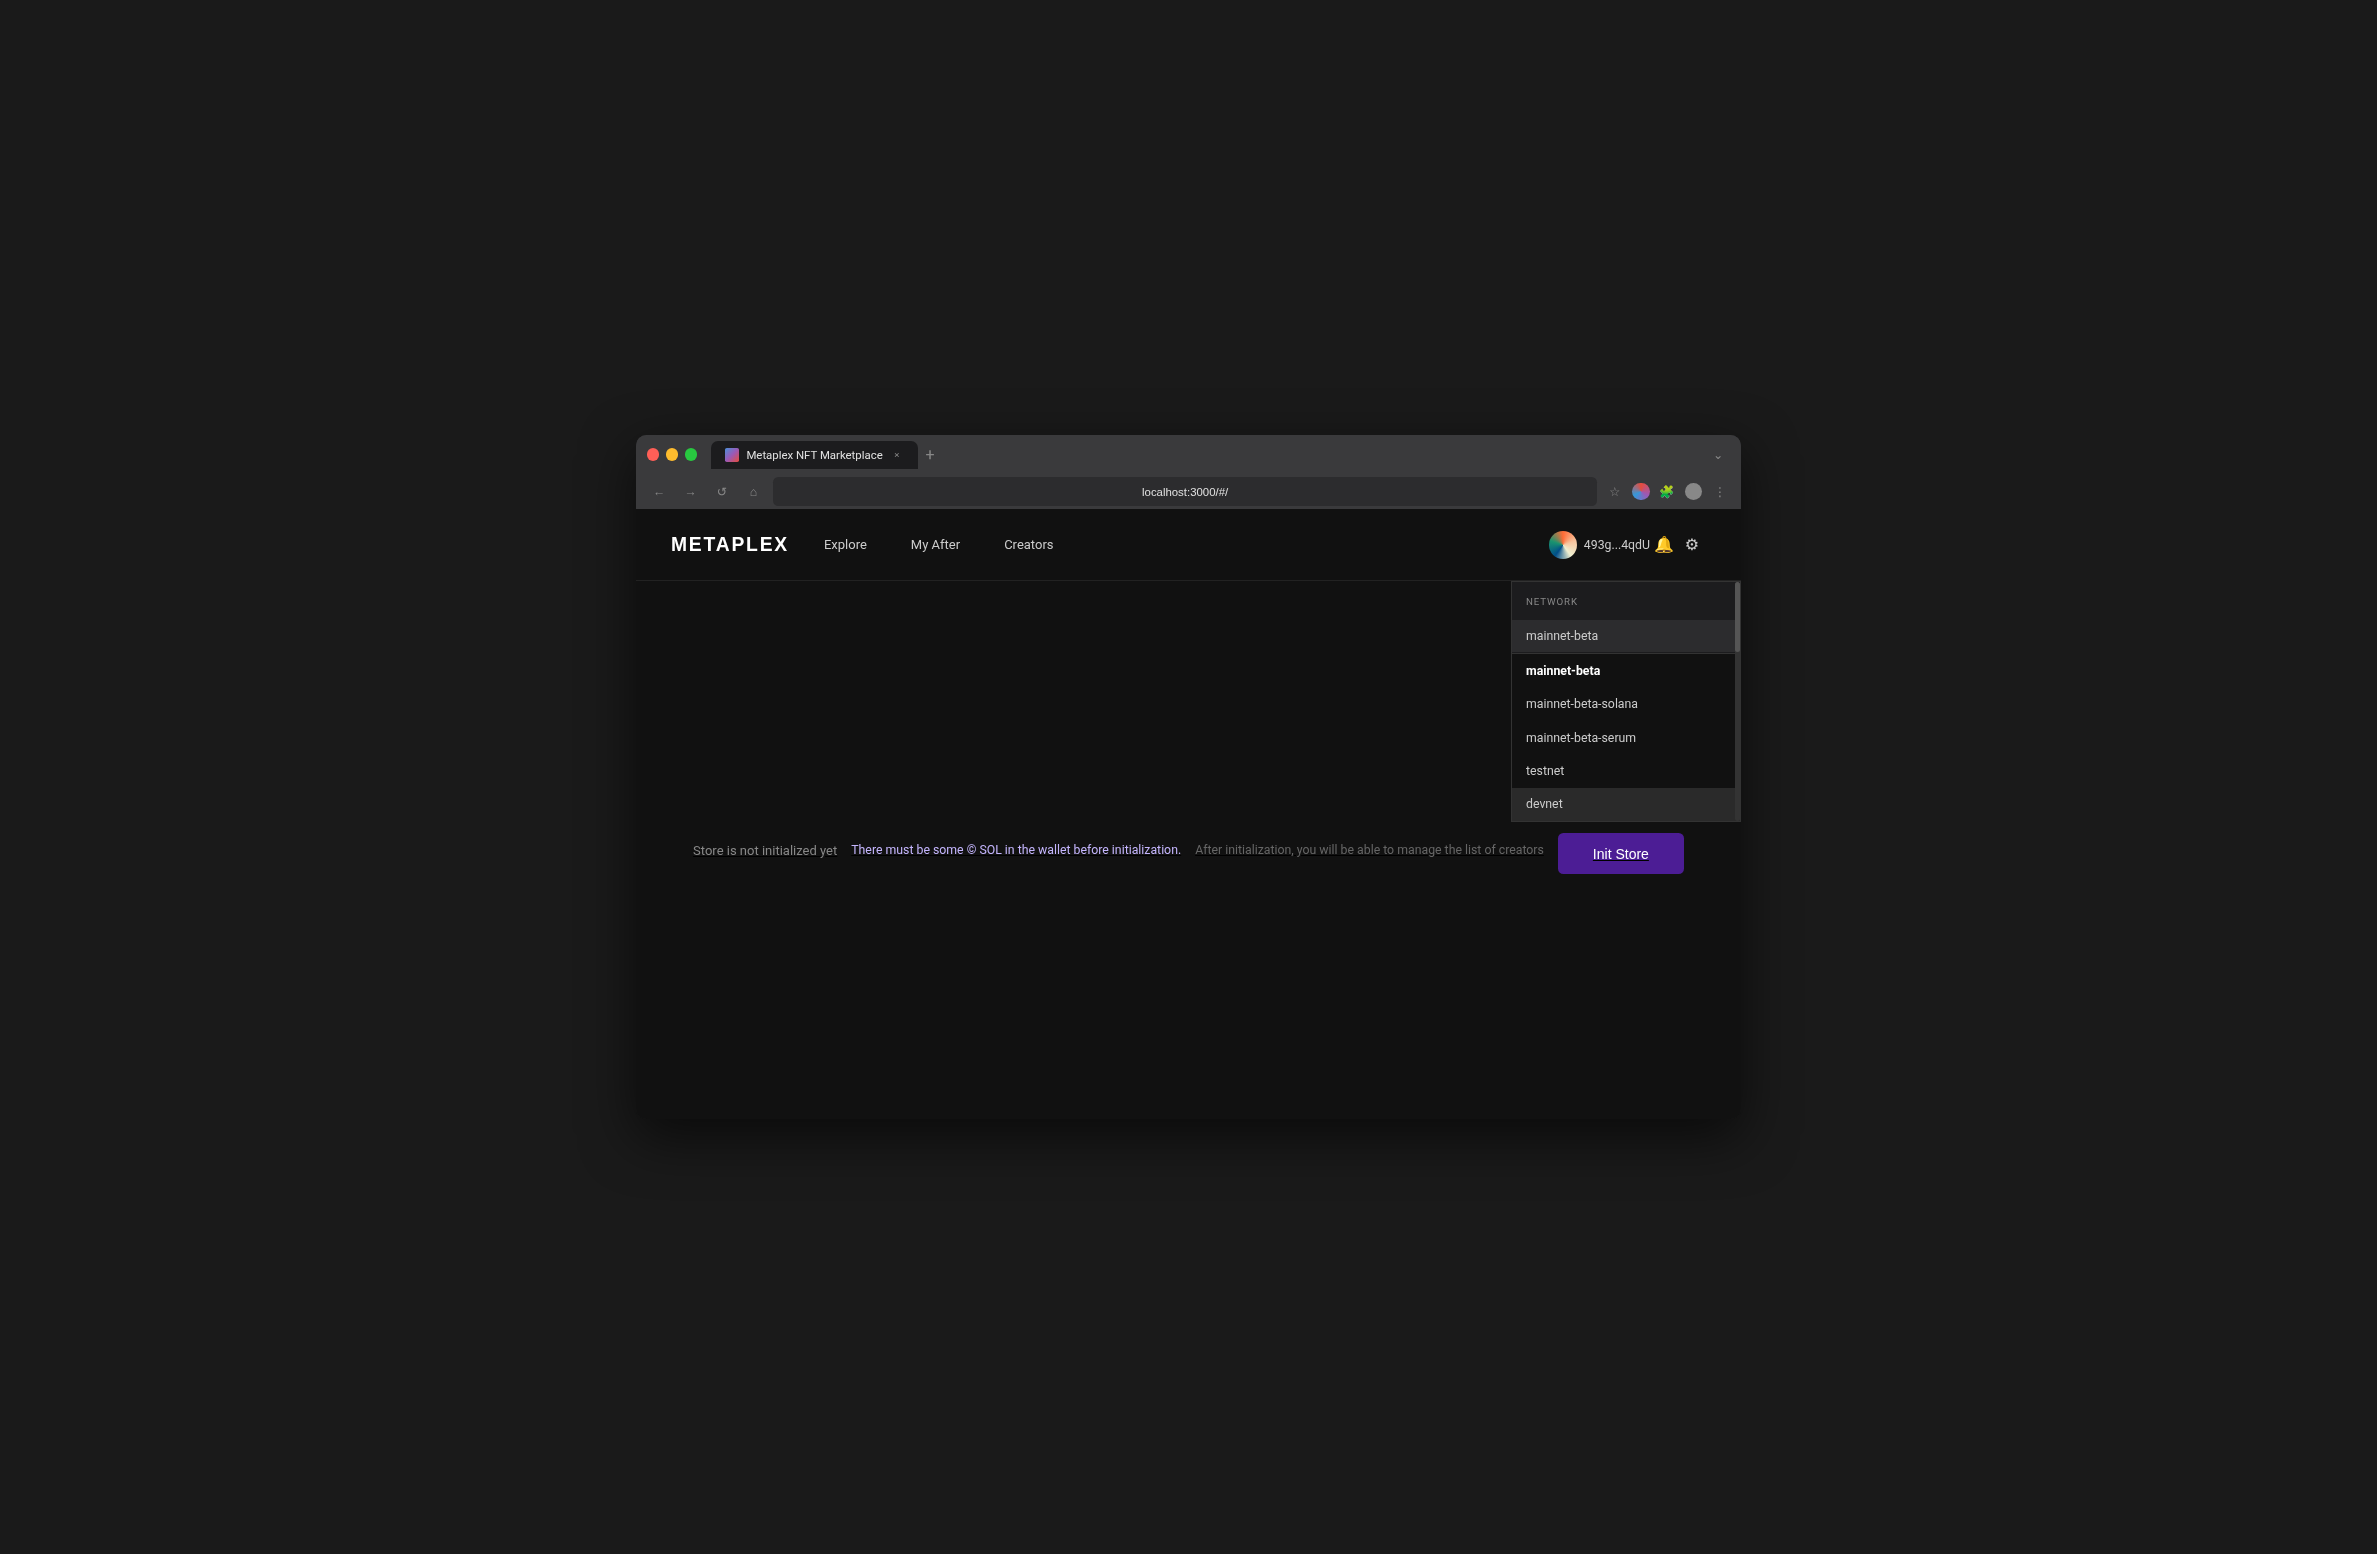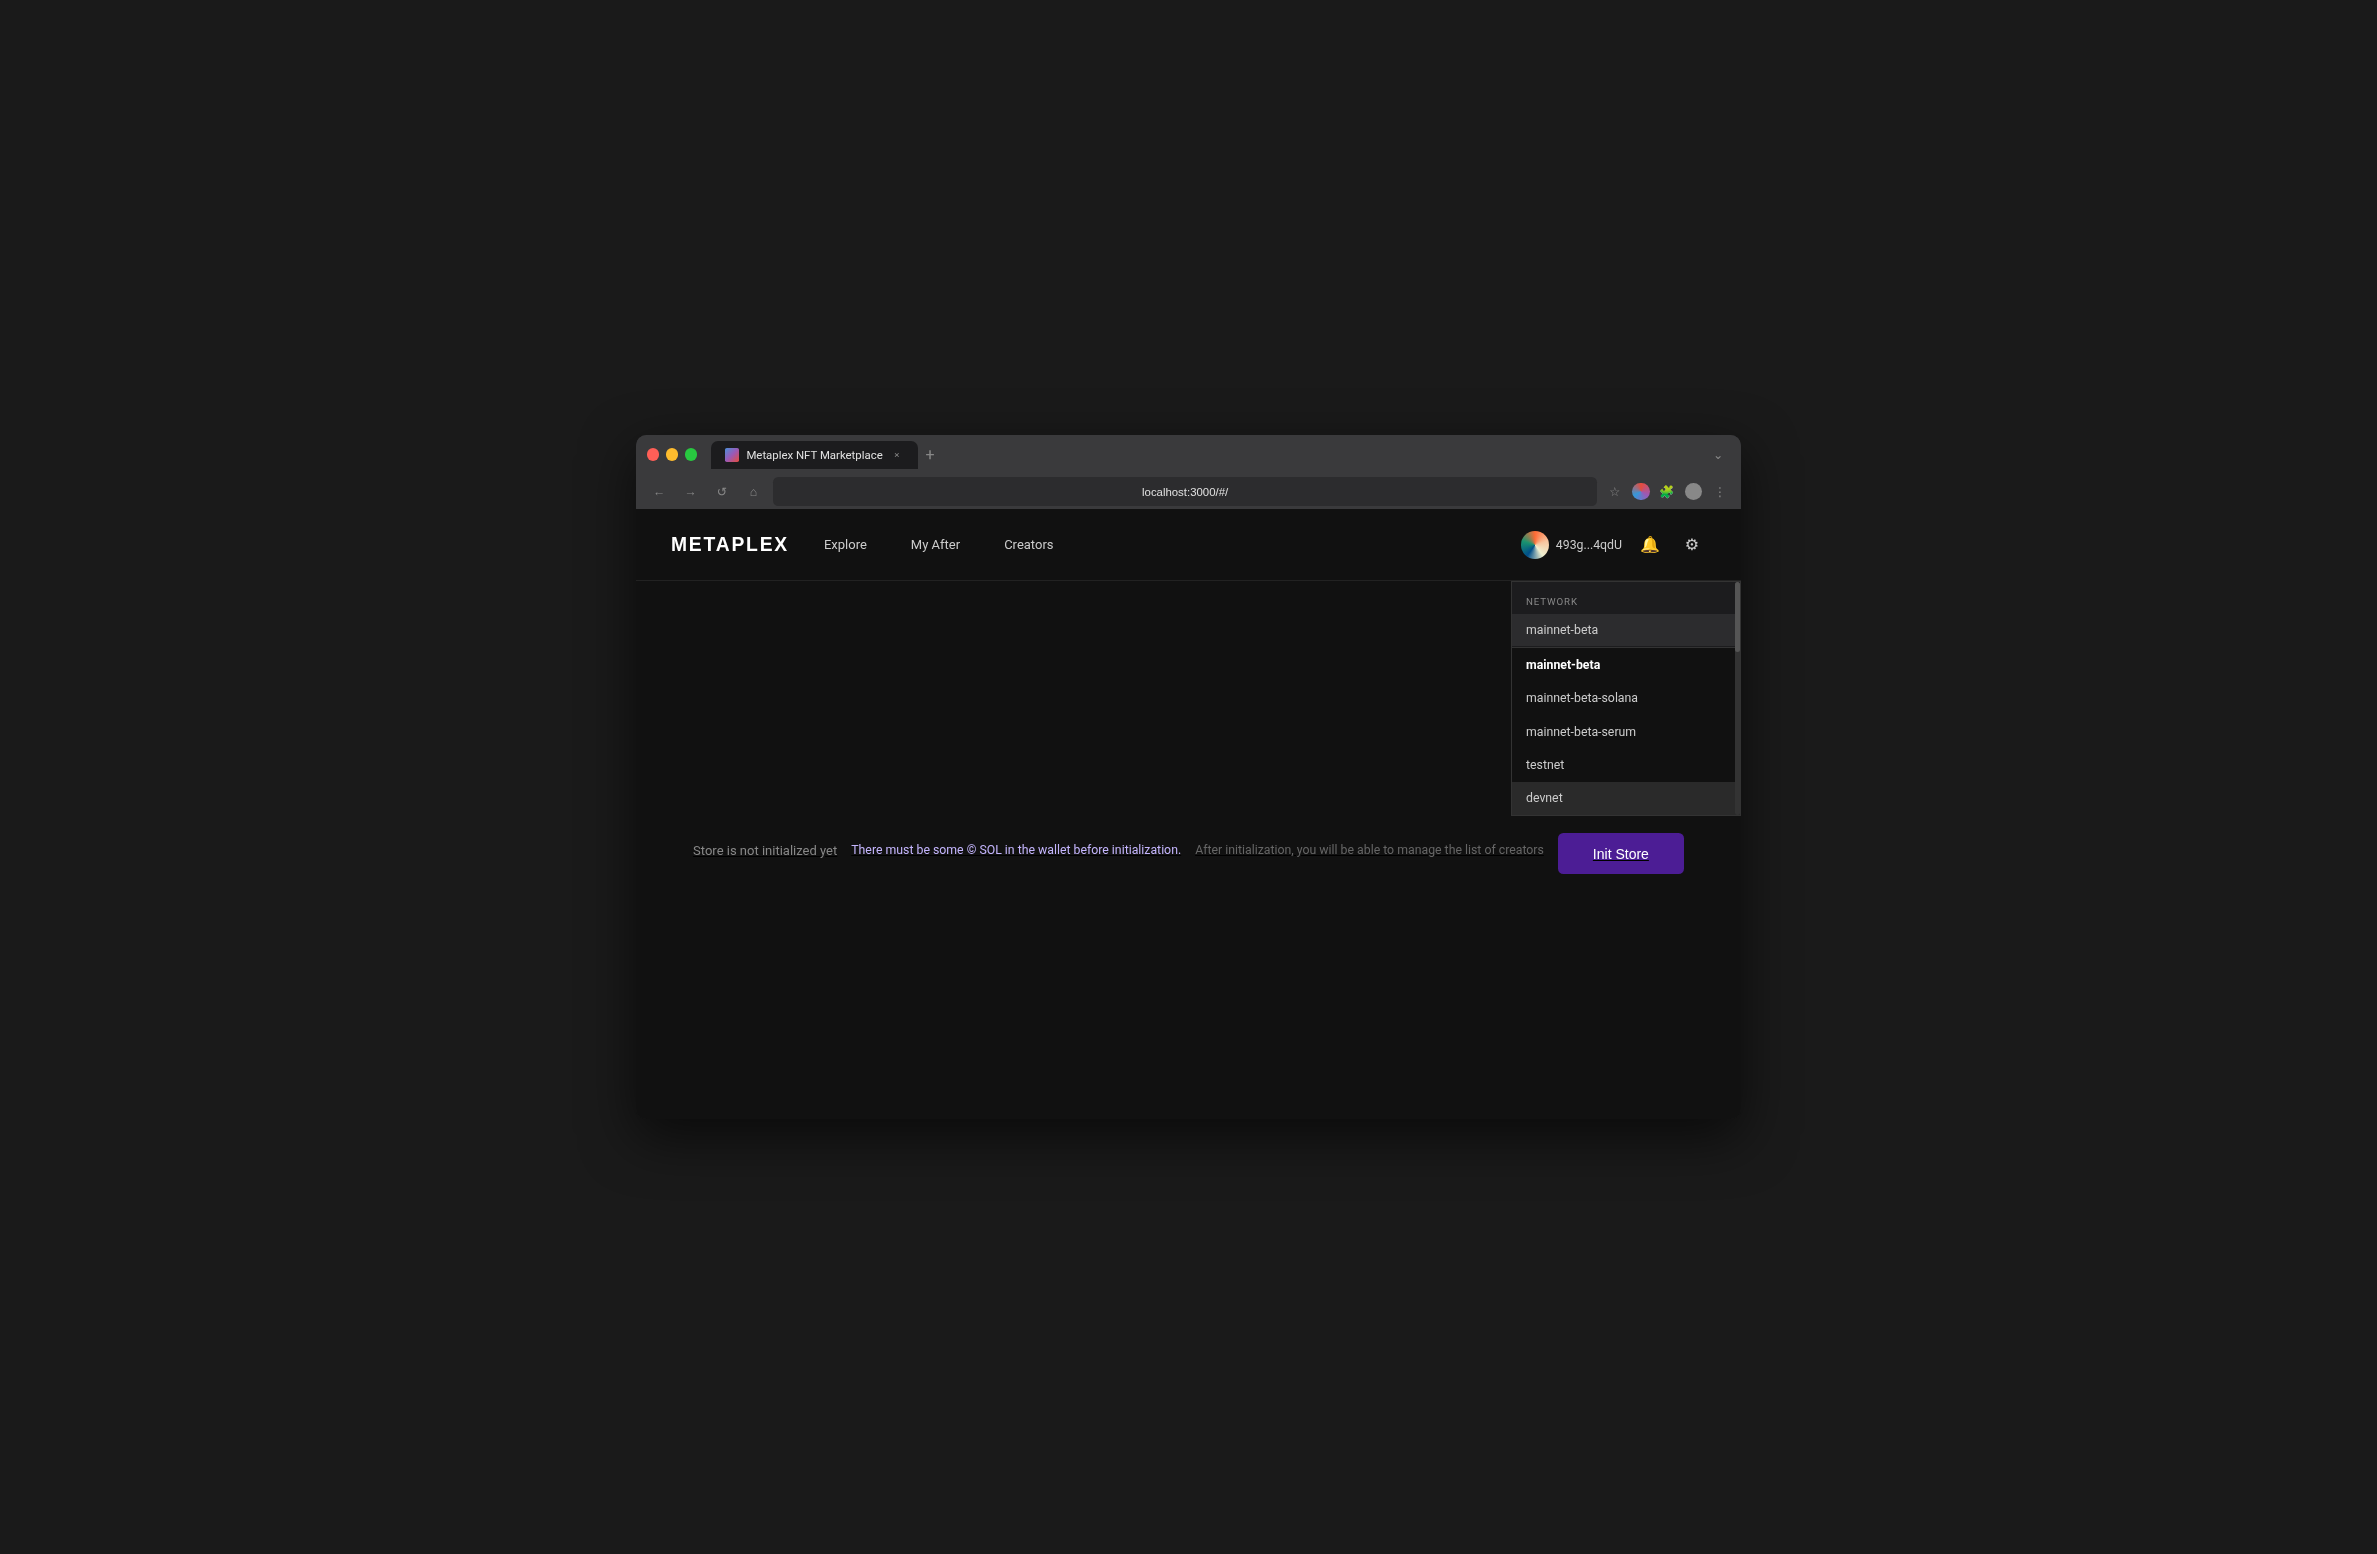--- a/index.html
+++ b/index.html
@@ -197,21 +197,20 @@
     .nav-link {
       color: #cccccc;
       font-size: 13px;
       cursor: pointer;
       text-decoration: none;
     }
     .header-right {
       margin-left: auto;
       display: flex;
       align-items: center;
-      gap: 14px;
     }
     .wallet-btn {
       display: flex;
       align-items: center;
       gap: 7px;
       cursor: pointer;
     }
     .wallet-avatar {
       width: 28px;
       height: 28px;
@@ -276,21 +275,21 @@
       top: 0;
       right: 0;
       width: 230px;
       background: #1c1c1e;
       border: 0.9px solid #333;
       border-radius: 0;
     }
     .network-label {
       color: #888888;
       font-size: 9.7px;
-      padding: 14px 14px 7px;
+      padding: 14px 14px 13px;
       letter-spacing: 0.9px;
       text-transform: uppercase;
     }
     .network-selected-display {
       background: #2c2c2e;
       padding: 8.8px 14px;
       color: #cccccc;
       font-size: 12.3px;
       margin: 0 0 1.8px;
     }

